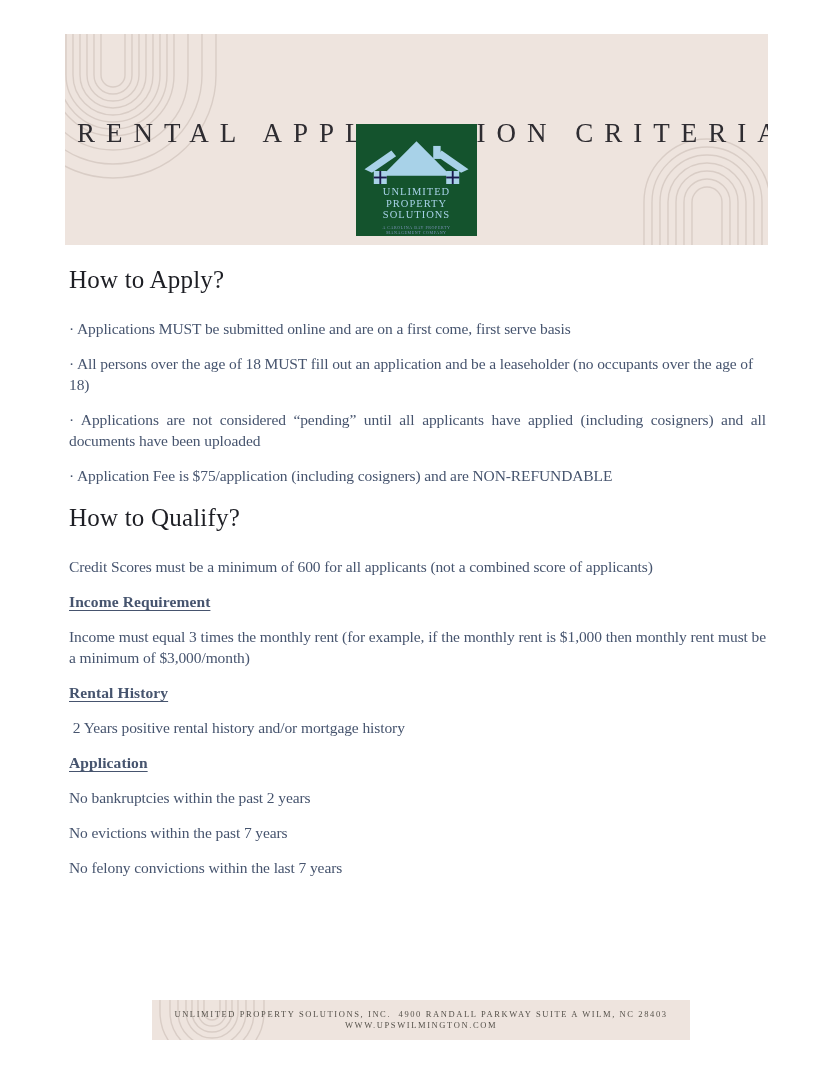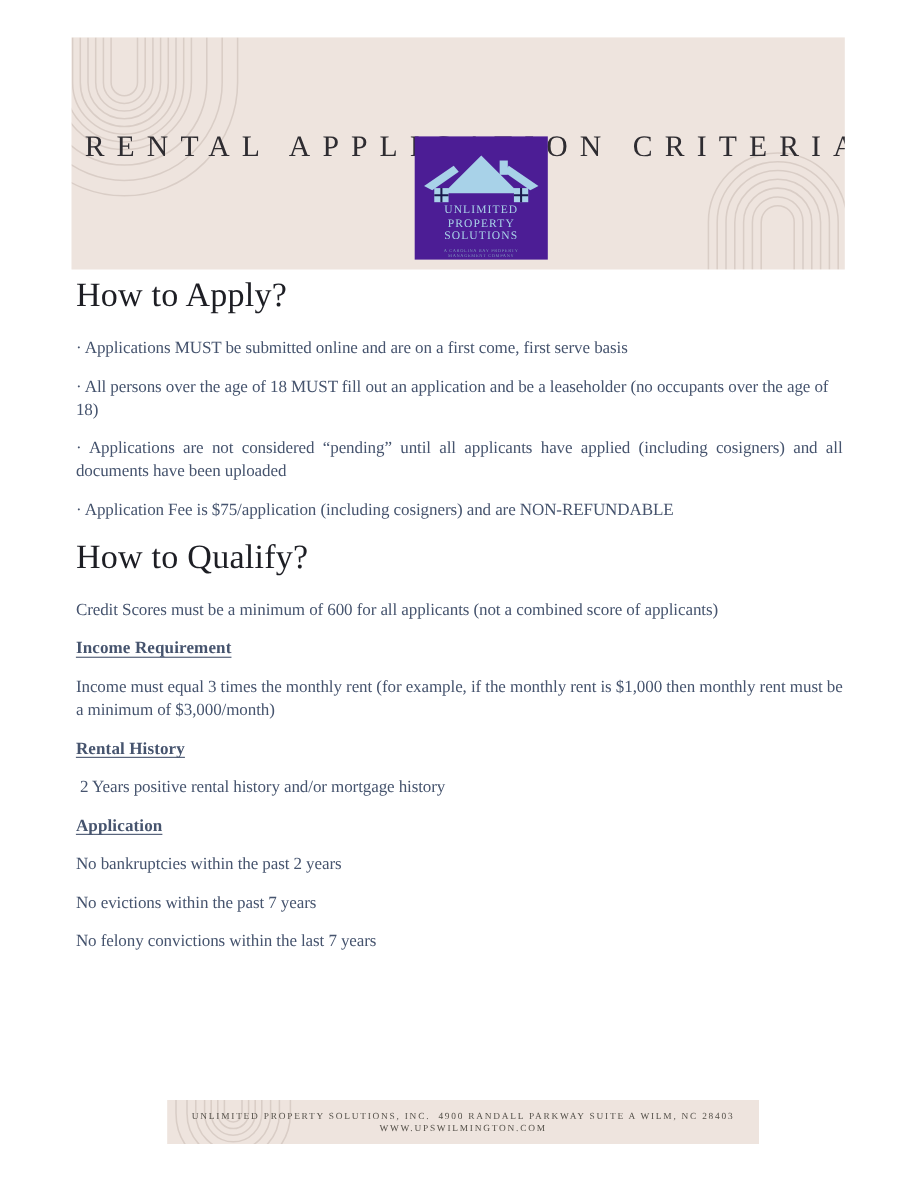--- a/index.html
+++ b/index.html
@@ -17,31 +17,31 @@
   .arcs-tl{left:0;top:0;}
   .arcs-r{right:0;top:0;}
   .doc-title{
     margin:12px;position:absolute;left:0;right:0;top:72px;
     text-align:center;font-weight:400;font-size:27px;line-height:30px;
     letter-spacing:11px;color:#2e2c31;white-space:nowrap;
   }
   
   .logo{
     position:absolute;left:291px;top:90px;width:121px;height:112px;
-    background:#4c1d95;display:flex;flex-direction:column;align-items:center;
-    padding-top:8px;box-sizing:border-box;margin-left:21px;
+    background:#14532d;display:flex;flex-direction:column;align-items:center;
+    padding-top:8px;box-sizing:border-box;
   }
   .logo-name{margin-top:2px;text-align:center;color:#a8d2e8;
     font-size:10.5px;line-height:11.5px;letter-spacing:1px;font-weight:400;}
   .logo-tagline{margin-top:4px;text-align:center;color:#7e95bd;
     font-size:4px;line-height:5.5px;letter-spacing:0.6px;}
   
   .content{position:absolute;left:69px;top:250px;width:697px;color:#46546e;}
   .h{
-    margin:0 0 20px 0;font-size:31px;line-height:36px;font-weight:400;
+    margin:12px 0 20px 0;font-size:25px;line-height:36px;font-weight:400;
     color:#1d1e24;letter-spacing:0.2px;
   }
   .hq{margin-top:10px;}
   .b{
     margin:0 0 14px 0;font-size:15.5px;line-height:21px;font-weight:400;
     letter-spacing:-0.1px;white-space:pre-wrap;
   }
   .just{text-align:justify;}
   .lbl{
     margin:0 0 14px 0;font-size:15.5px;line-height:21px;font-weight:700;

